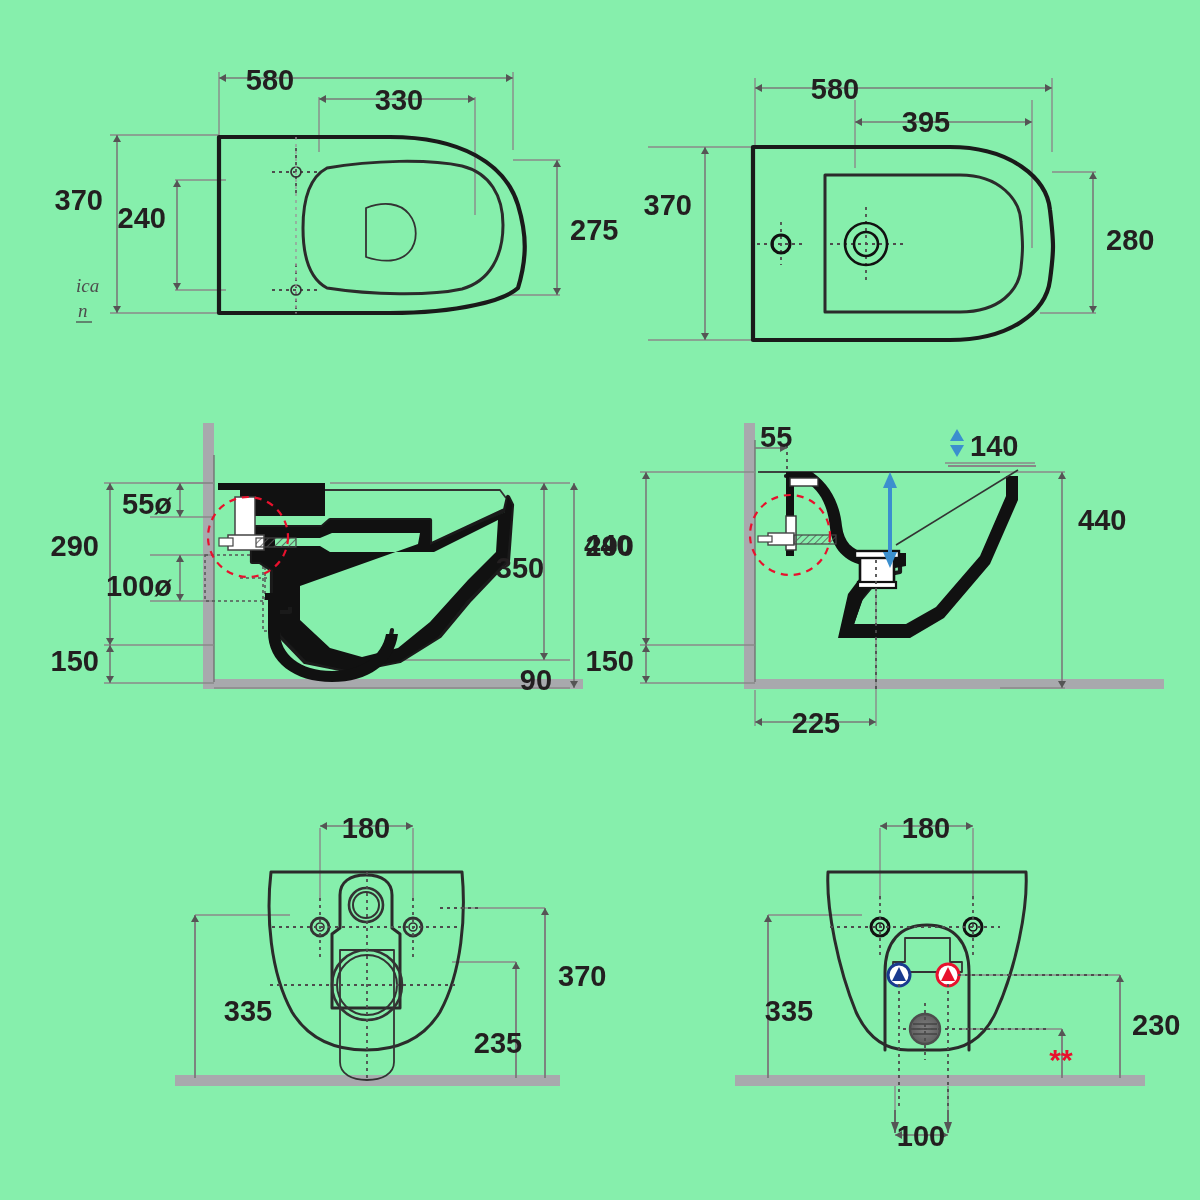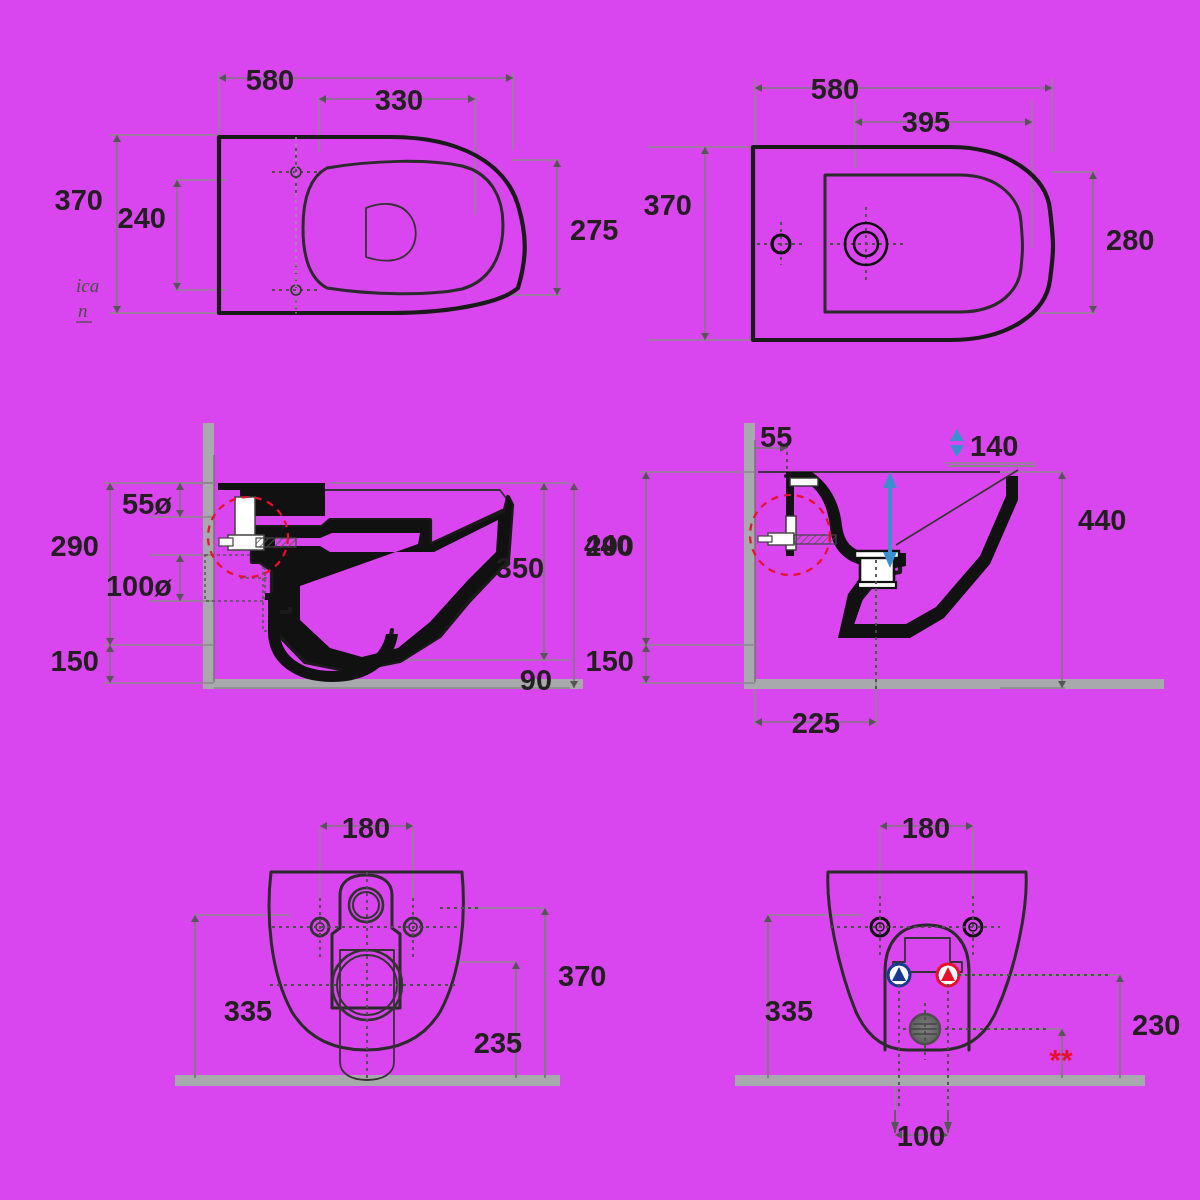--- a/index.html
+++ b/index.html
@@ -6,21 +6,21 @@
   html, body {
     margin: 0;
     padding: 0;
     background: #ffffff;
     font-family: "Liberation Sans", sans-serif;
   }
   #sheet {
     position: relative;
     width: 1200px;
     height: 1200px;
-    background: #d946ef;
+    background: #86efac;
     overflow: hidden;
   }
   #sheet svg {
     position: absolute;
     top: 0;
     left: 0;
     display: block;
   }
   .dimtext {
     font-family: "Liberation Sans", sans-serif;

